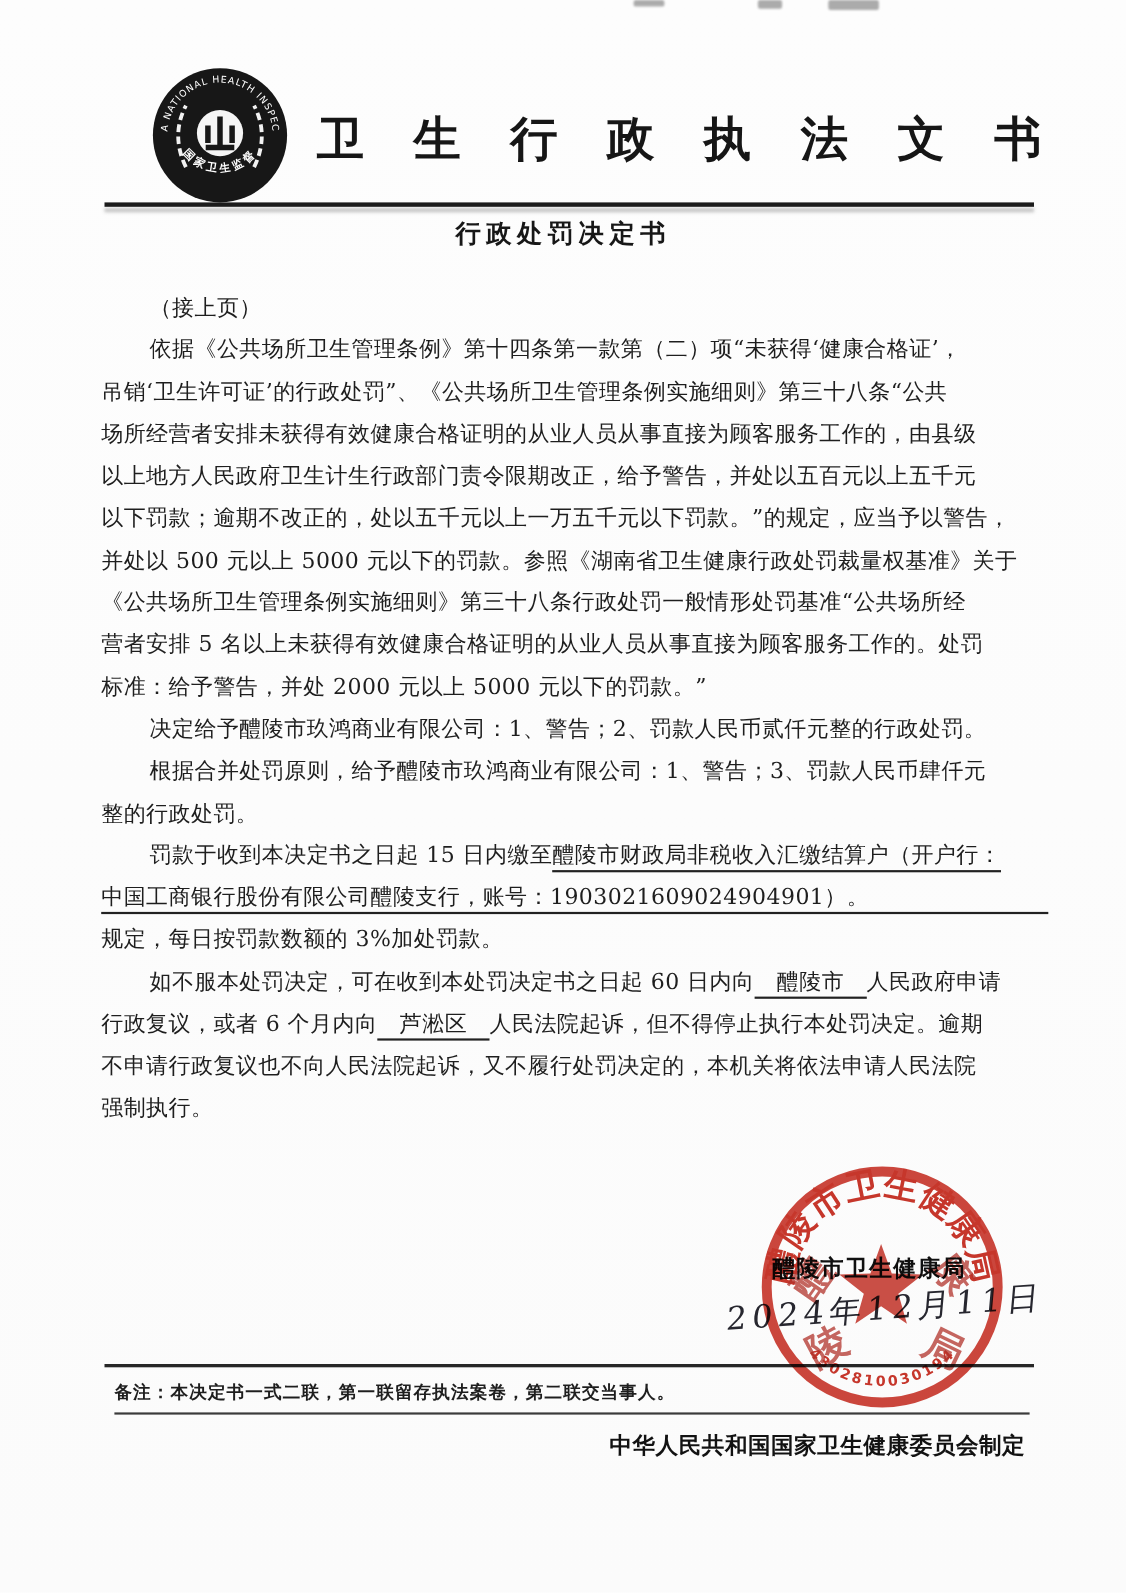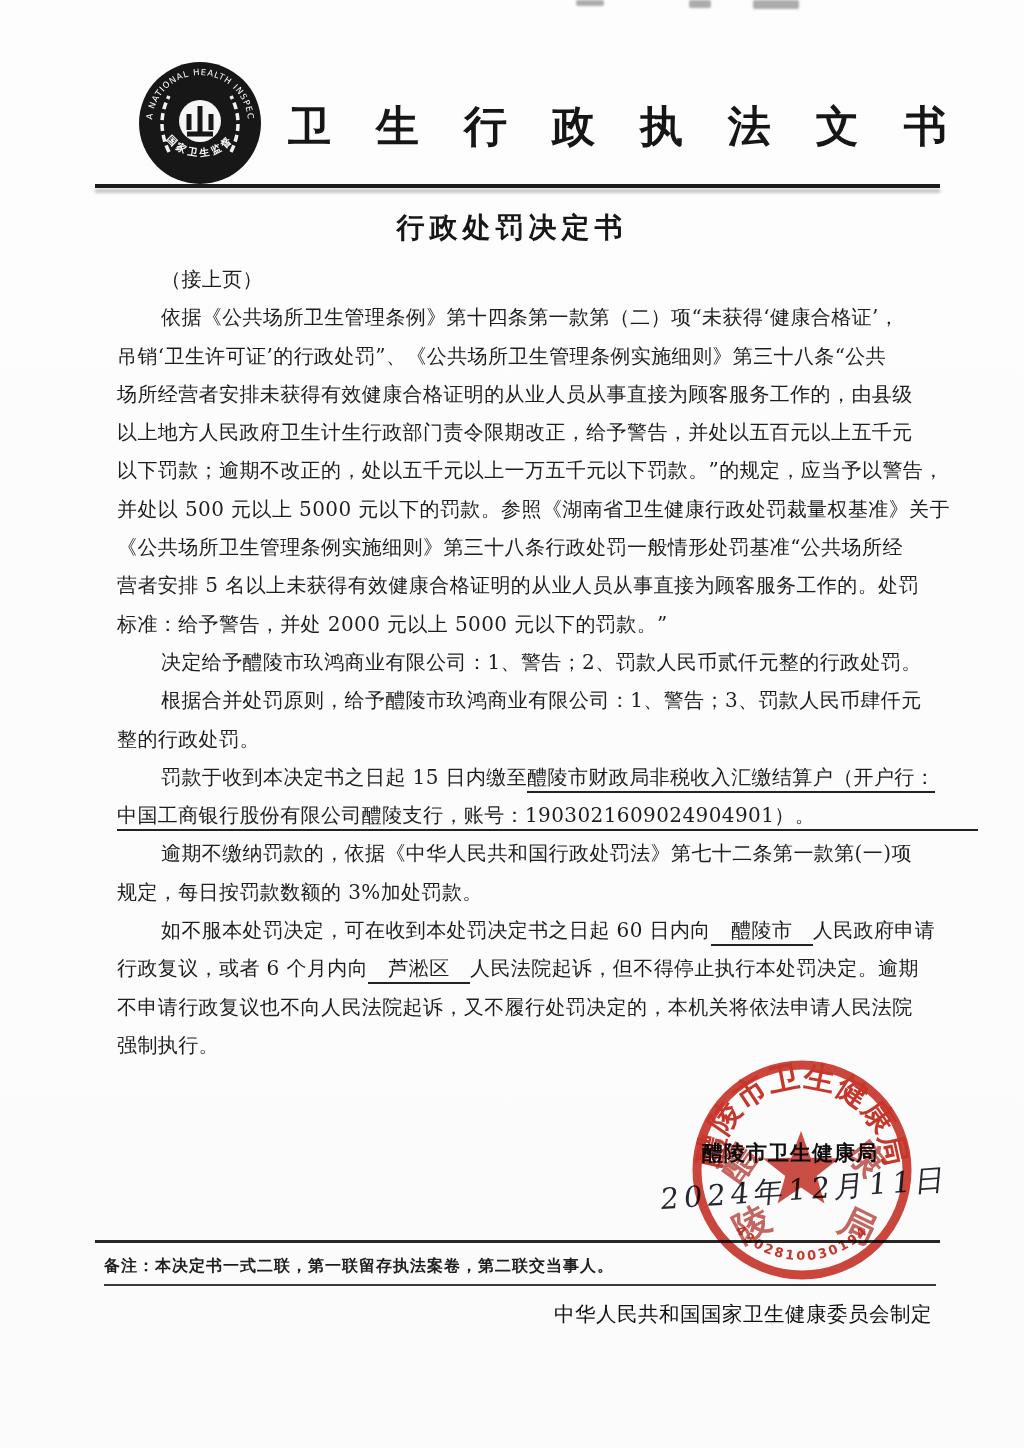--- a/index.html
+++ b/index.html
@@ -16,24 +16,24 @@
   .series-title {
     position:absolute; left:288px; top:98px; width:500px; text-align:right;
     font-size:43px; font-weight:700; letter-spacing:15px; color:#161616; white-space:nowrap;
   }
   .header-rule {
     position:absolute; left:95px; right:84px; top:184px; height:4px; background:#1c1c1c;
     box-shadow:0 5px 3px rgba(130,130,130,.45);
   }
   .doc-title {
     position:absolute; left:0; right:0; top:197px; text-align:center;
-    font-size:28px; font-weight:700; letter-spacing:5px; color:#171717;margin-top:12px;
+    font-size:23px; font-weight:700; letter-spacing:5px; color:#171717;
   }
 
-  .body-lines { position:absolute; left:117px; top:266px; width:834px; }
+  .body-lines { position:absolute; left:92px; top:266px; width:834px; }
   .body-line { height:38.3px; font-size:20px; letter-spacing:.4px; white-space:pre; }
   .body-line.indent { padding-left:44px; }
   .u { border-bottom:2px solid #222; padding-bottom:2px; }
 
   .seal-printed-name {
     position:absolute; left:702px; top:1139px; font-size:21px; font-weight:700;
     letter-spacing:1px; color:#101010; white-space:nowrap;
   }
   .seal-date {
     position:absolute; left:660px; top:1170px; font-size:29px; letter-spacing:5px;
@@ -41,21 +41,21 @@
   }
   .seal { position:absolute; left:680px; top:1048px; width:244px; height:244px;
     mix-blend-mode:multiply; opacity:.93; }
 
   .bottom-rule { position:absolute; left:95px; right:84px; top:1240px; height:3px; background:#272727; }
   .footnote {
     position:absolute; left:104px; right:88px; top:1256px; font-size:16px; font-weight:700;
     letter-spacing:1px; border-bottom:2.5px solid #3b3b3b; padding-bottom:7px; white-space:nowrap;
   }
   .issuer {
-    position:absolute; right:92px; top:1300px; font-size:20.5px; font-weight:400;
+    position:absolute; right:92px; top:1300px; font-size:20.5px; font-weight:700;
     font-family:"DejaVu Sans","Liberation Sans",sans-serif; letter-spacing:.5px; color:#121212;
   }
 </style>
 </head>
 <body>
 
 <div class="page">
 
   <div class="artifact" style="left:576px;top:0;width:28px;height:6px;"></div>
   <div class="artifact" style="left:689px;top:0;width:22px;height:8px;"></div>
@@ -92,21 +92,20 @@
       <div class="body-line"><span class="">以下罚款；逾期不改正的，处以五千元以上一万五千元以下罚款。”的规定，应当予以警告，</span></div>
       <div class="body-line"><span class="">并处以 500 元以上 5000 元以下的罚款。参照《湖南省卫生健康行政处罚裁量权基准》关于</span></div>
       <div class="body-line"><span class="">《公共场所卫生管理条例实施细则》第三十八条行政处罚一般情形处罚基准“公共场所经</span></div>
       <div class="body-line"><span class="">营者安排 5 名以上未获得有效健康合格证明的从业人员从事直接为顾客服务工作的。处罚</span></div>
       <div class="body-line"><span class="">标准：给予警告，并处 2000 元以上 5000 元以下的罚款。”</span></div>
       <div class="body-line indent"><span class="">决定给予醴陵市玖鸿商业有限公司：1、警告；2、罚款人民币贰仟元整的行政处罚。</span></div>
       <div class="body-line indent"><span class="">根据合并处罚原则，给予醴陵市玖鸿商业有限公司：1、警告；3、罚款人民币肆仟元</span></div>
       <div class="body-line"><span class="">整的行政处罚。</span></div>
       <div class="body-line indent"><span class="">罚款于收到本决定书之日起 15 日内缴至</span><span class="u">醴陵市财政局非税收入汇缴结算户（开户行：</span></div>
       <div class="body-line"><span class="u">中国工商银行股份有限公司醴陵支行，账号：1903021609024904901）。</span><span class="u">　　　　　　　　</span></div>
-      <div class="body-line indent"><span class="">逾期不缴纳罚款的，依据《中华人民共和国行政处罚法》第七十二条第一款第(一)项</span></div>
       <div class="body-line"><span class="">规定，每日按罚款数额的 3%加处罚款。</span></div>
       <div class="body-line indent"><span class="">如不服本处罚决定，可在收到本处罚决定书之日起 60 日内向</span><span class="u">　醴陵市　</span><span class="">人民政府申请</span></div>
       <div class="body-line"><span class="">行政复议，或者 6 个月内向</span><span class="u">　芦淞区　</span><span class="">人民法院起诉，但不得停止执行本处罚决定。逾期</span></div>
       <div class="body-line"><span class="">不申请行政复议也不向人民法院起诉，又不履行处罚决定的，本机关将依法申请人民法院</span></div>
       <div class="body-line"><span class="">强制执行。</span></div>
     </div>
 
   <div class="seal-printed-name">醴陵市卫生健康局</div>
 
   <div class="seal-date">2024年12月11日</div>

